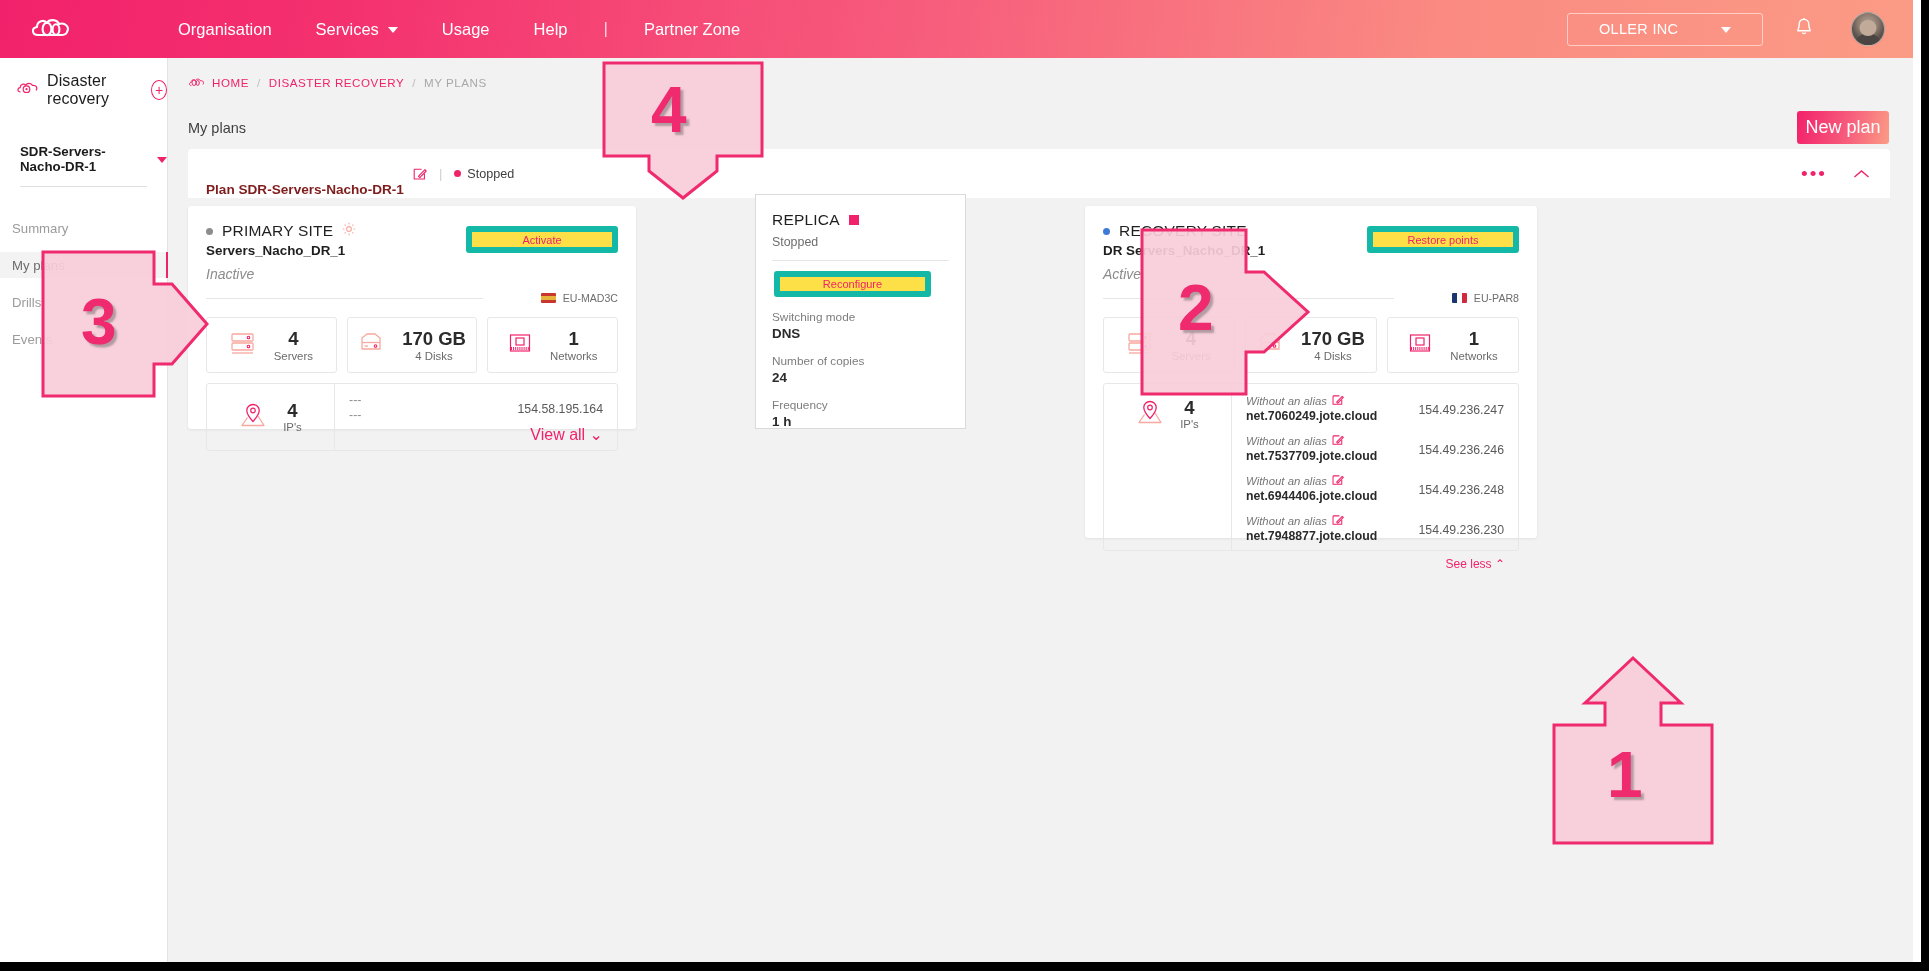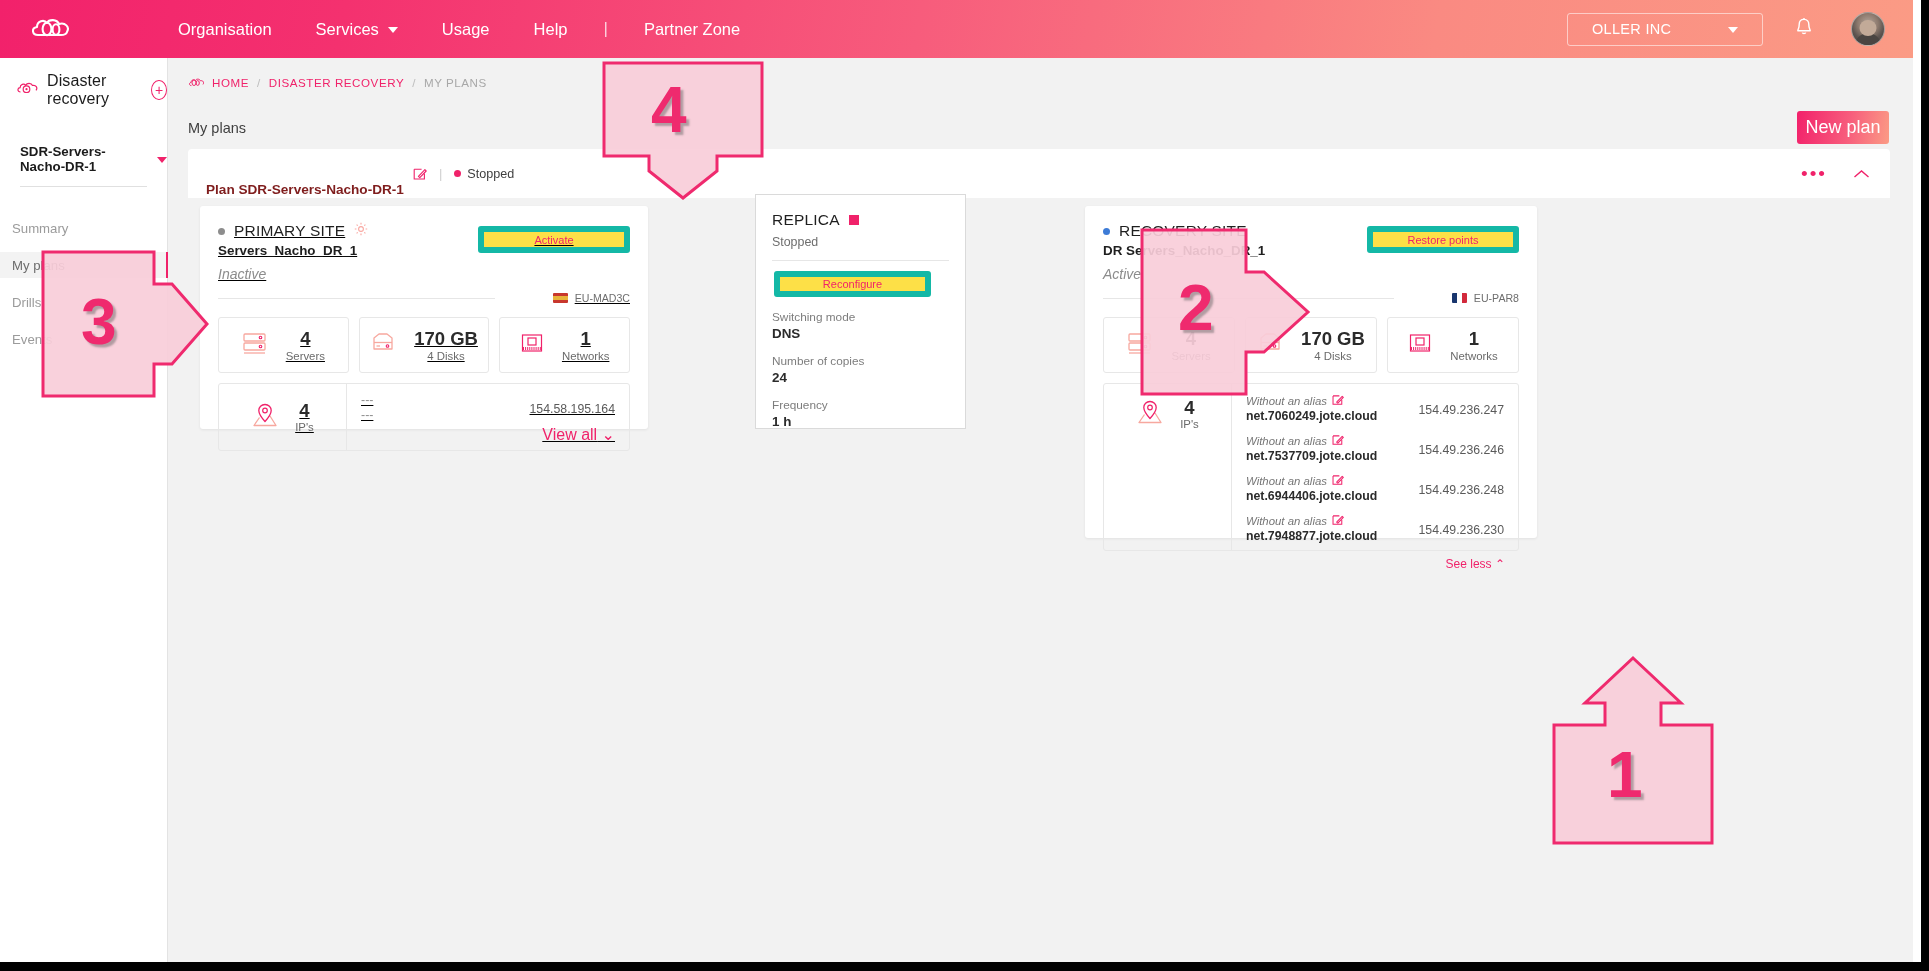--- a/index.html
+++ b/index.html
@@ -32,21 +32,21 @@
   }
   .caret-down {
     width: 0; height: 0; border-left: 5px solid transparent; border-right: 5px solid transparent;
     border-top: 6px solid #ffffff; display: inline-block; margin-top: 2px;
   }
   .nav-sep { color: rgba(255,255,255,.75); font-size: 17px; padding: 0 14px; }
   .nav-right { margin-left: auto; display: flex; align-items: center; gap: 0; padding-right: 28px; }
   .org-select {
     border: 1px solid rgba(255,255,255,.55); border-radius: 3px;
     width: 196px; height: 33px; display: flex; align-items: center;
-    padding: 0 24px; color: #ffffff; font-size: 14.5px; letter-spacing: .3px;
+    padding: 0 31px; color: #ffffff; font-size: 14.5px; letter-spacing: .3px;
     cursor: pointer; justify-content: space-between; gap: 20px;
   }
   .bell { margin-left: 32px; cursor: pointer; }
   .avatar {
     margin-left: 38px; width: 34px; height: 34px; border-radius: 50%;
     background: radial-gradient(circle at 50% 34%, #b7a79c 0%, #8d7a6e 38%, #5d5450 62%, #3d3a38 100%);
     border: 1px solid rgba(255,255,255,.45); overflow: hidden; position: relative;
   }
   .avatar::after{
     content:""; position:absolute; left:50%; top:62%; transform:translateX(-50%);
@@ -120,21 +120,21 @@
   .dots { color: #f0226a; font-size: 19px; letter-spacing: 2px; cursor: pointer; line-height:10px;}
   .chev-up { cursor: pointer; display:flex; }
 
   
   .cards-area { position: absolute; left: 20px; top: 140px; width: 1702px; height: 400px; }
 
   .site-card {
     position: absolute; background: #fff; border-radius: 3px;
     box-shadow: 0 1px 3px rgba(0,0,0,.07);
   }
-  #primary-card { left: 12px; top: 8px; width: 448px; height: 223px; padding: 16px 18px 0 18px; text-decoration: underline; }
+  #primary-card { left: 0; top: 8px; width: 448px; height: 223px; padding: 16px 18px 0 18px; }
   #recovery-card { left: 897px; top: 8px; width: 452px; height: 332px; padding: 16px 18px 0 18px; }
   #replica-card {
     position:absolute; left: 567px; top: -4px; width: 211px; height: 235px;
     background: #fff; border: 1px solid #dadada; padding: 16px 16px 0 16px;
   }
 
   .site-head { display: flex; align-items: flex-start; }
   .site-title-row { display: flex; align-items: center; gap: 9px; }
   .site-bullet { width: 7px; height: 7px; border-radius: 50%; display: inline-block; }
   .site-title { font-size: 15.5px; color: #1f1f1f; letter-spacing: .2px; }

